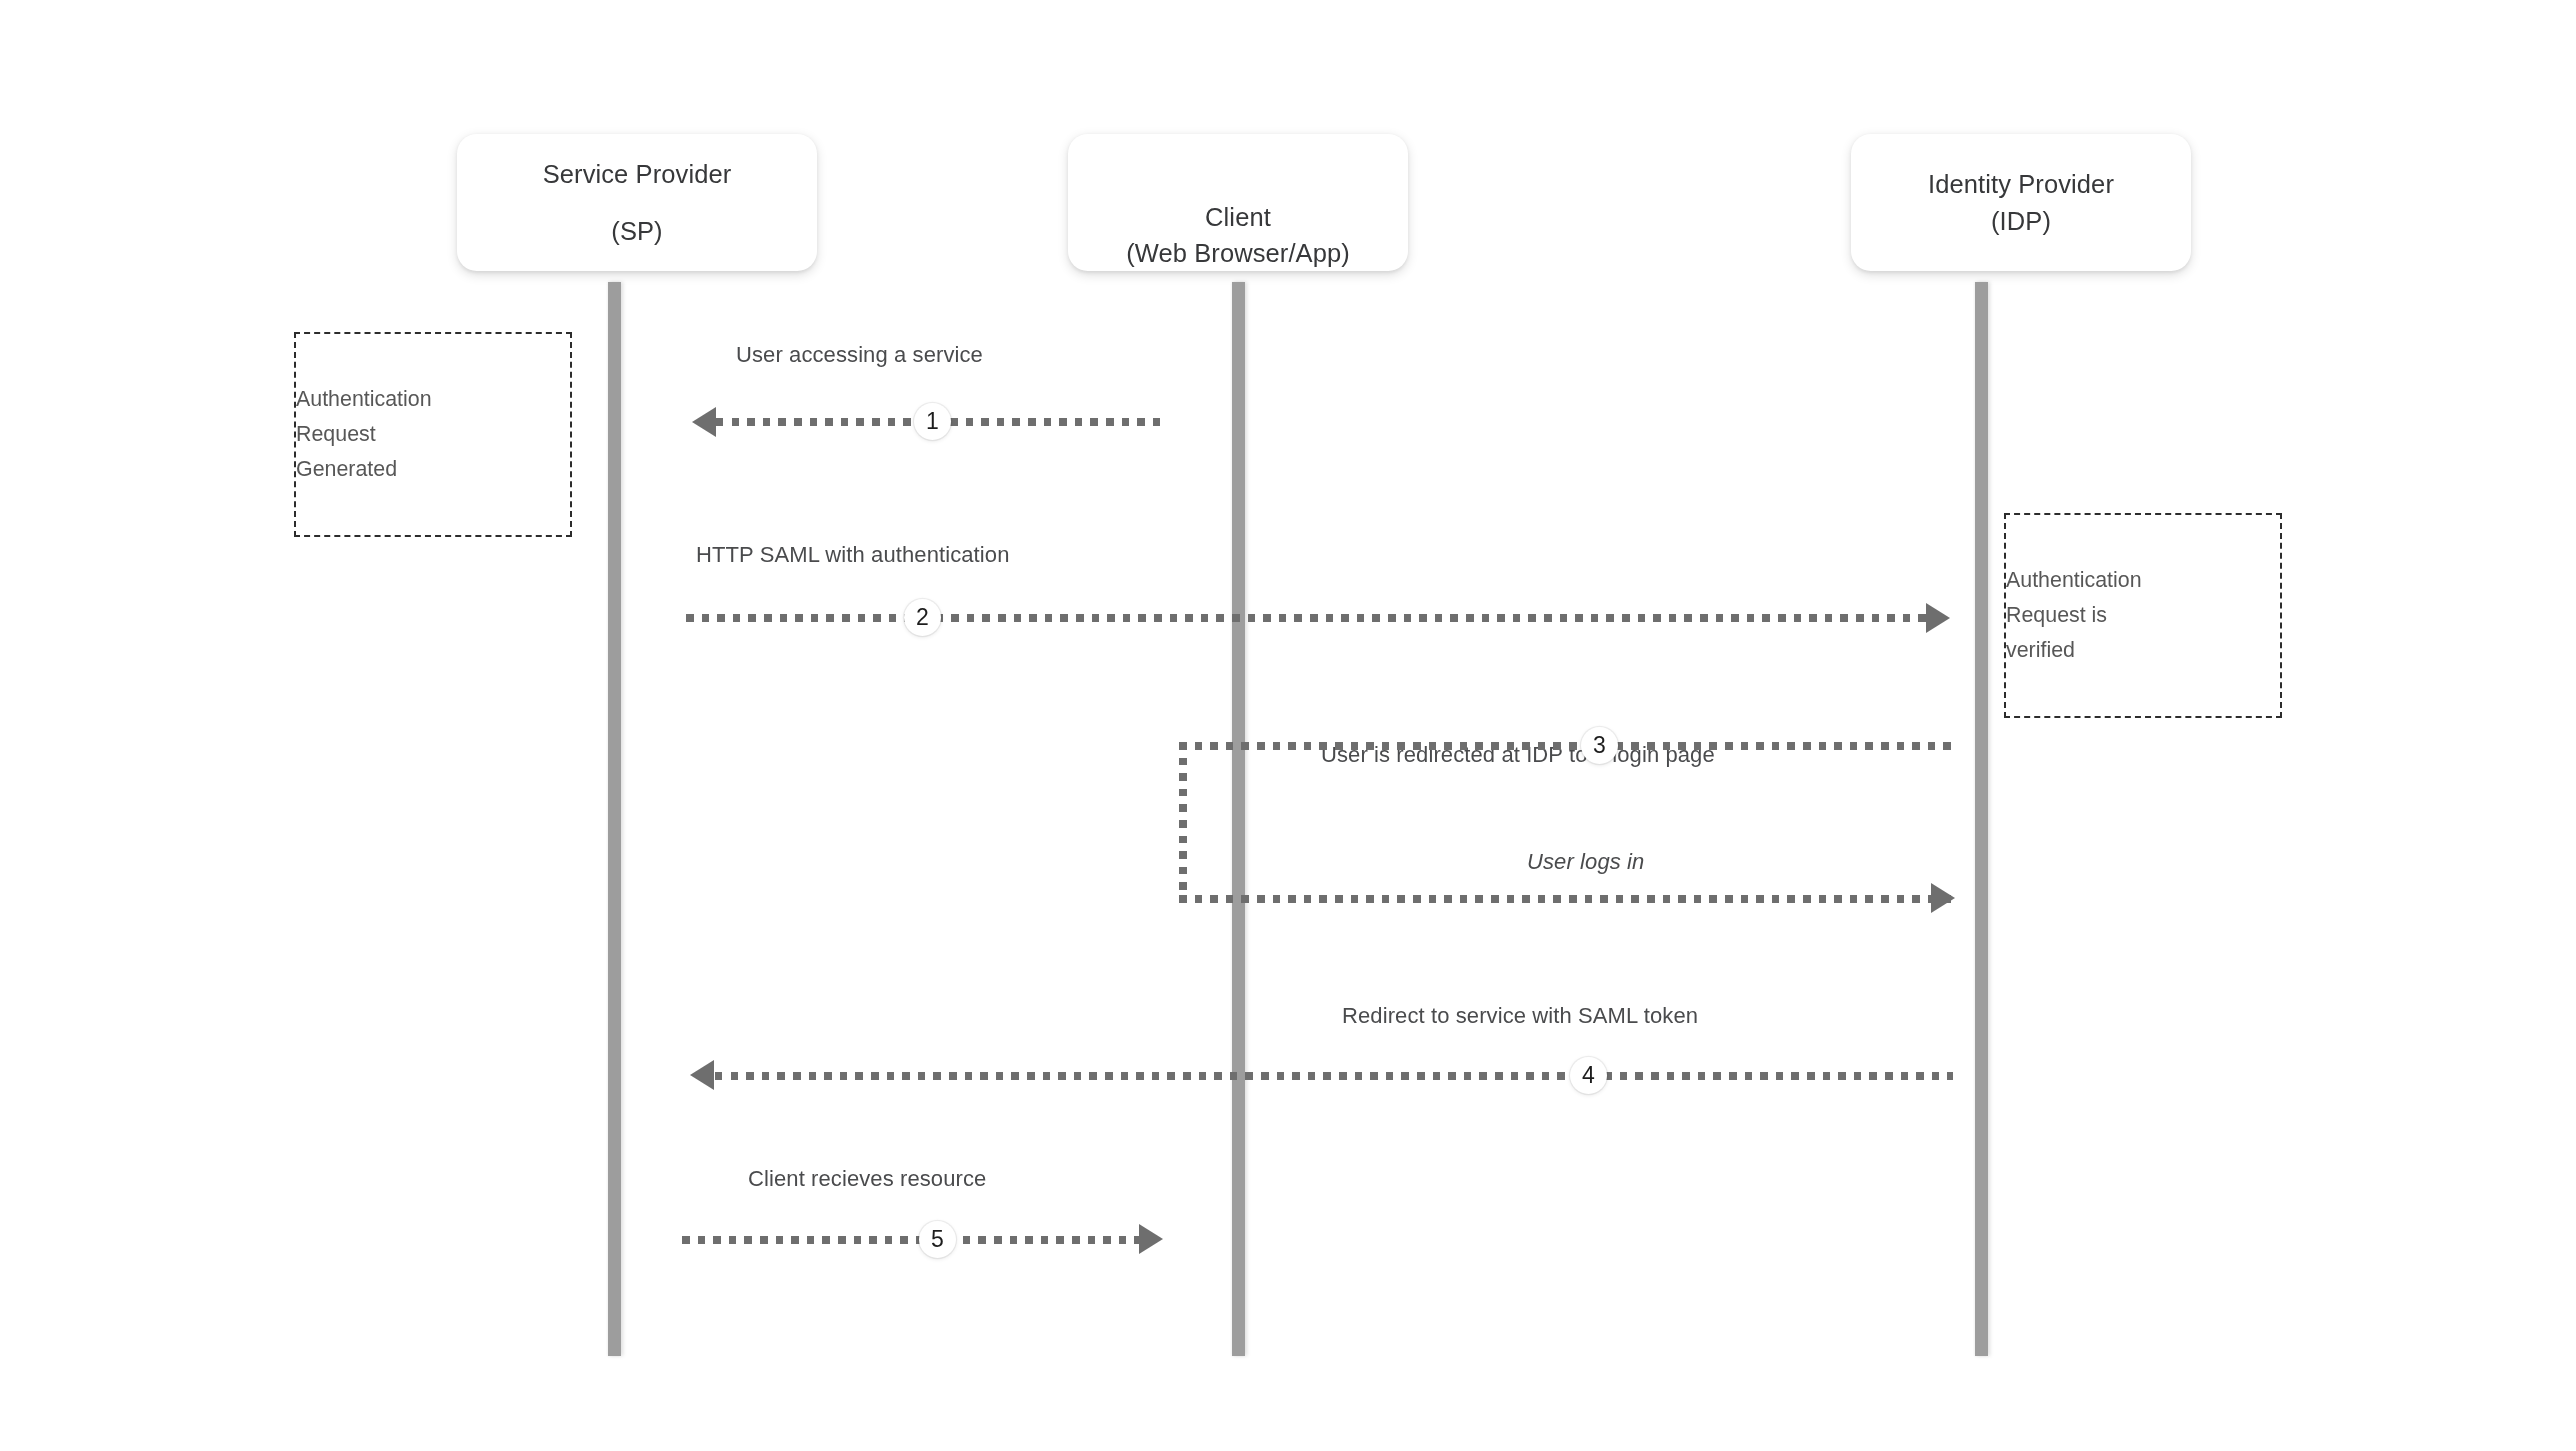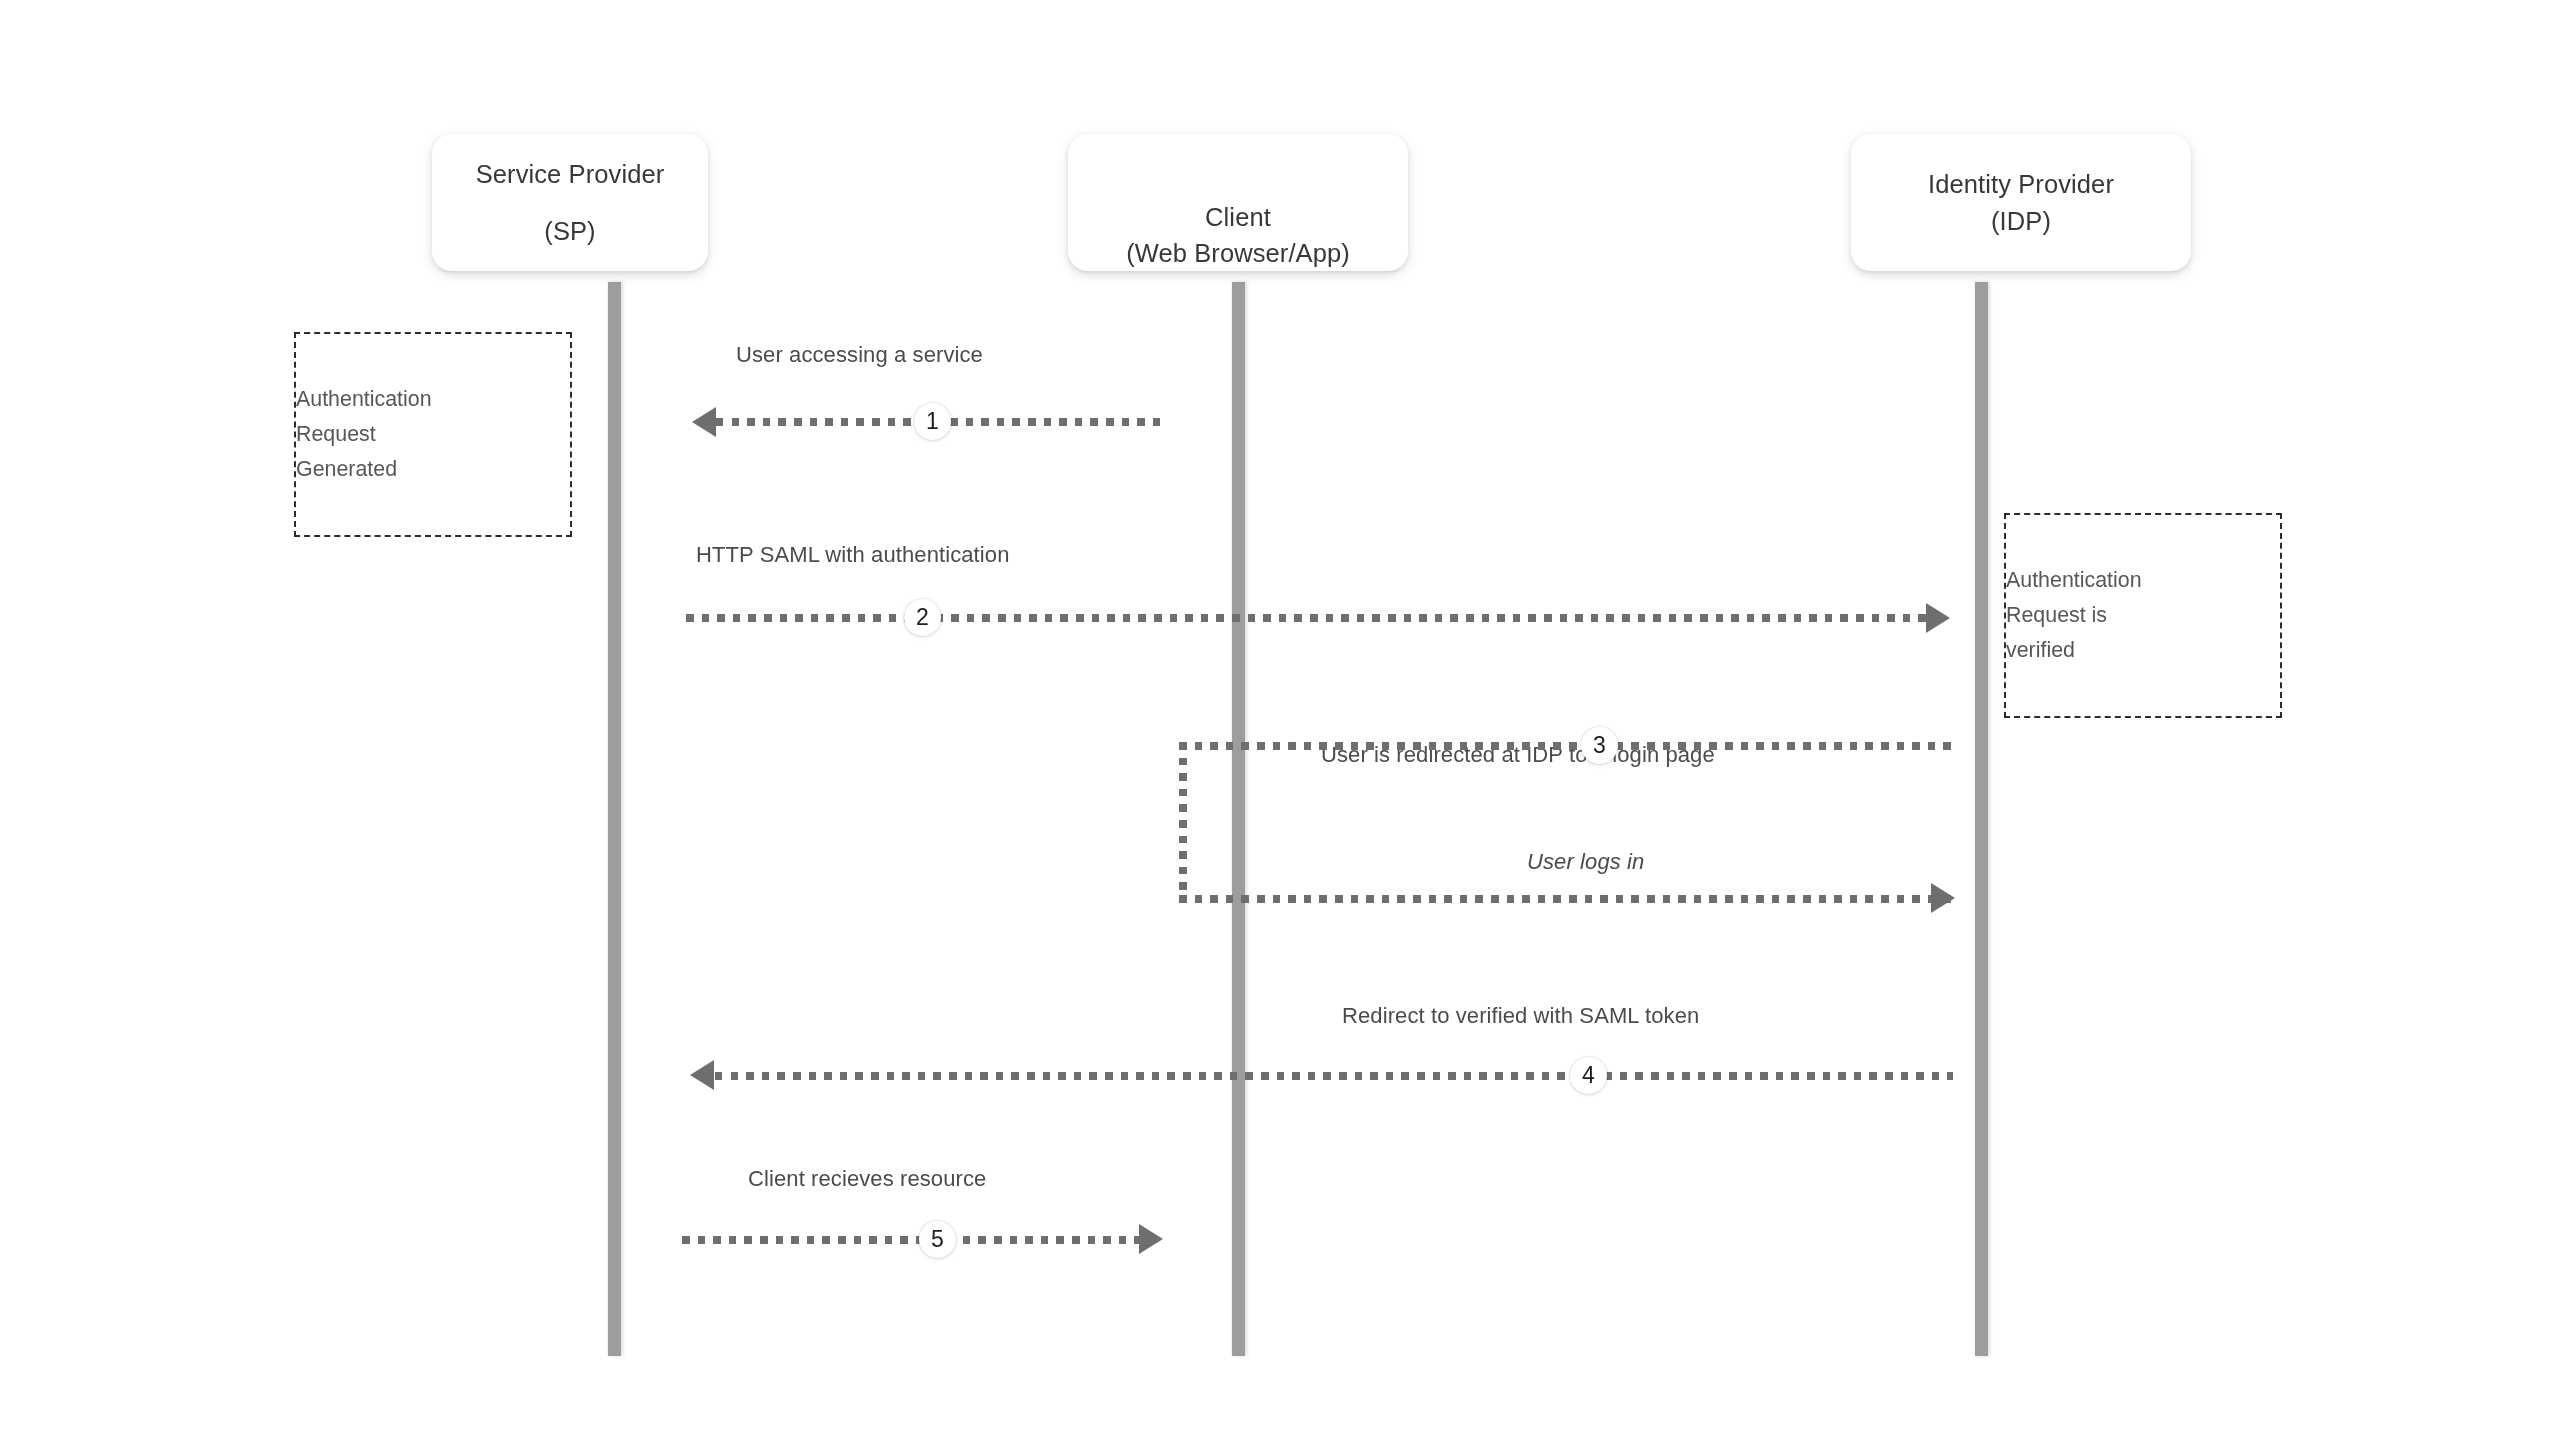--- a/index.html
+++ b/index.html
@@ -120,21 +120,21 @@
     color: #1d1d1d;
     font-size: 23px;
     line-height: 1;
   }
 </style>
 </head>
 <body>
 
 <div id="canvas">
 
-  <div class="participant" style="left:432px; top:134px; width:276px; height:137px;gap:20px;">
+  <div class="participant" style="left:457px; top:134px; width:360px; height:137px;gap:20px;">
     <span class="pline">Service Provider</span>
     <span class="pline">(SP)</span>
   </div>
 
   <div class="participant" style="left:1068px; top:134px; width:340px; height:137px;justify-content:flex-end;">
     <span class="pline">Client</span>
     <span class="pline">(Web Browser/App)</span>
   </div>
 
   <div class="participant" style="left:1811px; top:134px; width:340px; height:137px;margin-left:40px;">
@@ -171,21 +171,21 @@
   <div class="msg-label" style="left:1321px; top:744px;">User is redirected at IDP to a login page</div>
   <div class="msg-line" style="left:1179px; top:742px; width:774px;"></div>
   <div class="seq-num" style="left:1581px; top:727px;">3</div>
 
   <div class="msg-vline" style="left:1179px; top:742px; height:156px;"></div>
 
   <div class="msg-label" style="left:1527px; top:851px;font-style:italic;">User logs in</div>
   <div class="msg-line" style="left:1179px; top:895px; width:774px;"></div>
   <div class="arrow-right" style="left:1931px; top:883px;"></div>
 
-  <div class="msg-label" style="left:1342px; top:1005px;">Redirect to verified with SAML token</div>
+  <div class="msg-label" style="left:1342px; top:1005px;">Redirect to service with SAML token</div>
   <div class="arrow-left" style="left:690px; top:1060px;"></div>
   <div class="msg-line" style="left:715px; top:1072px; width:1238px;"></div>
   <div class="seq-num" style="left:1570px; top:1057px;">4</div>
 
   <div class="msg-label" style="left:748px; top:1168px;">Client recieves resource</div>
   <div class="msg-line" style="left:682px; top:1236px; width:457px;"></div>
   <div class="arrow-right" style="left:1139px; top:1224px;"></div>
   <div class="seq-num" style="left:919px; top:1221px;">5</div>
 
 </div>

